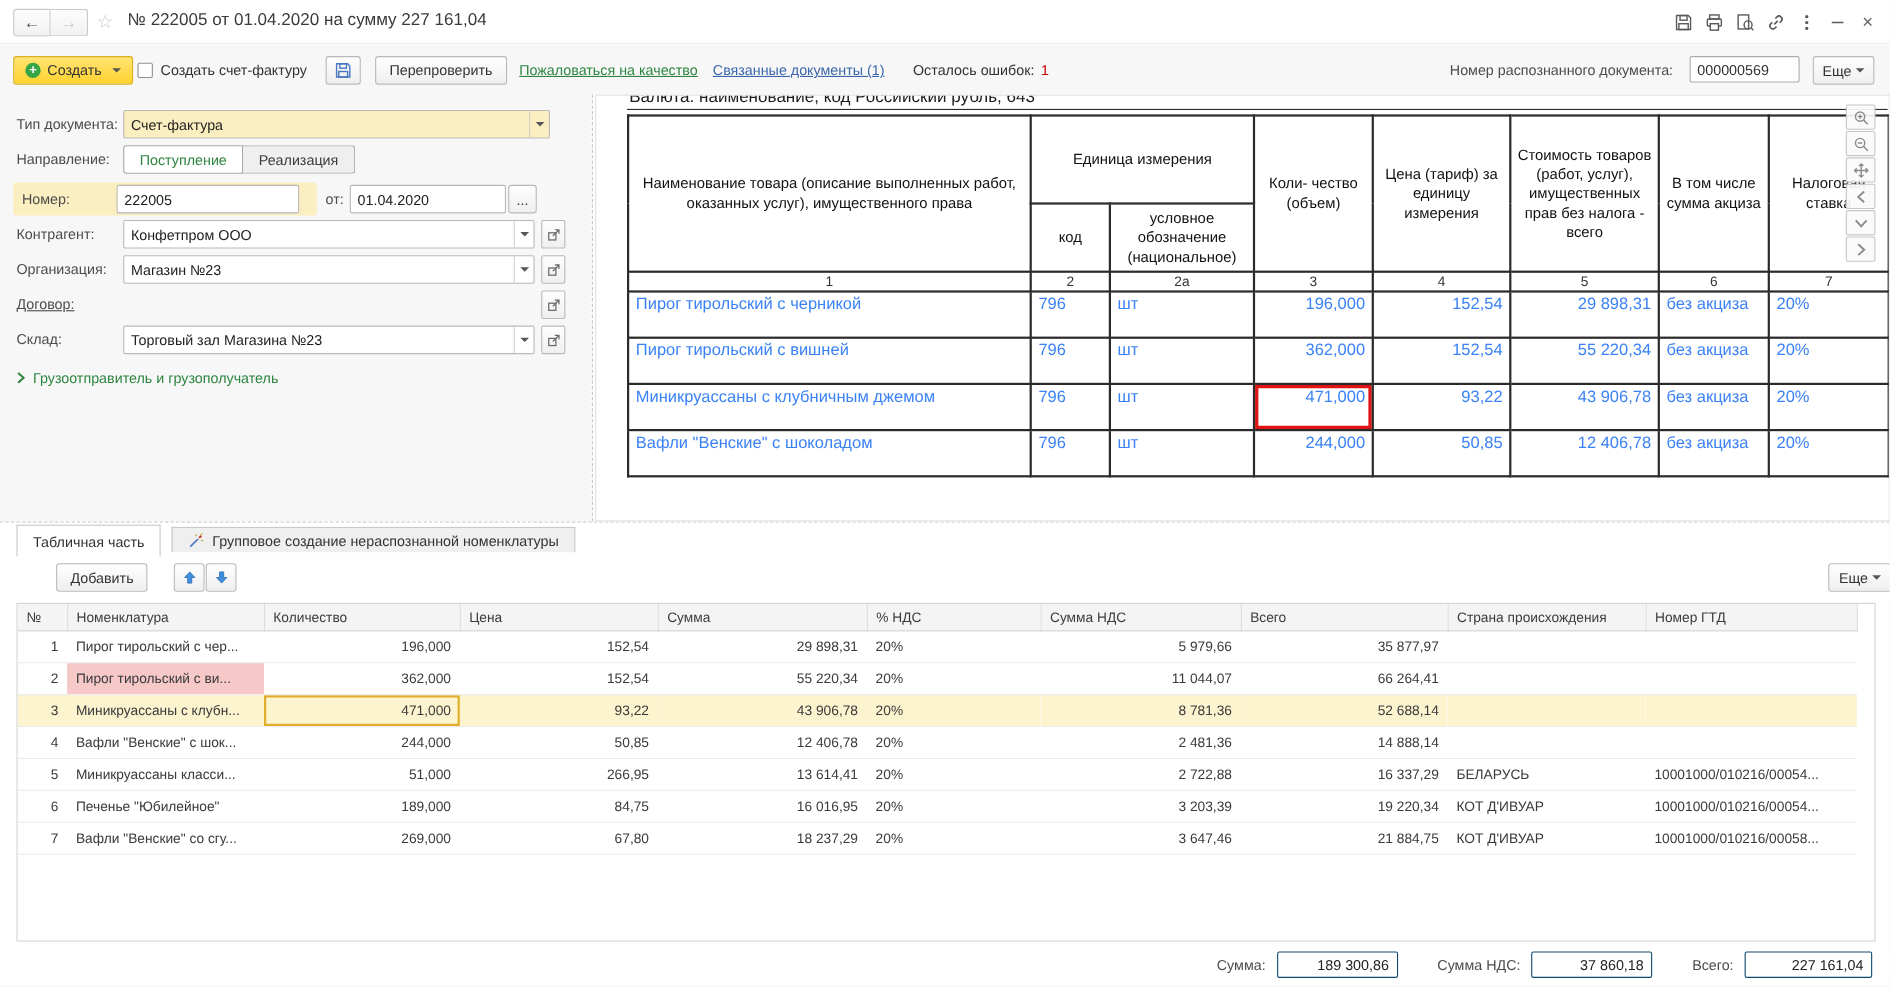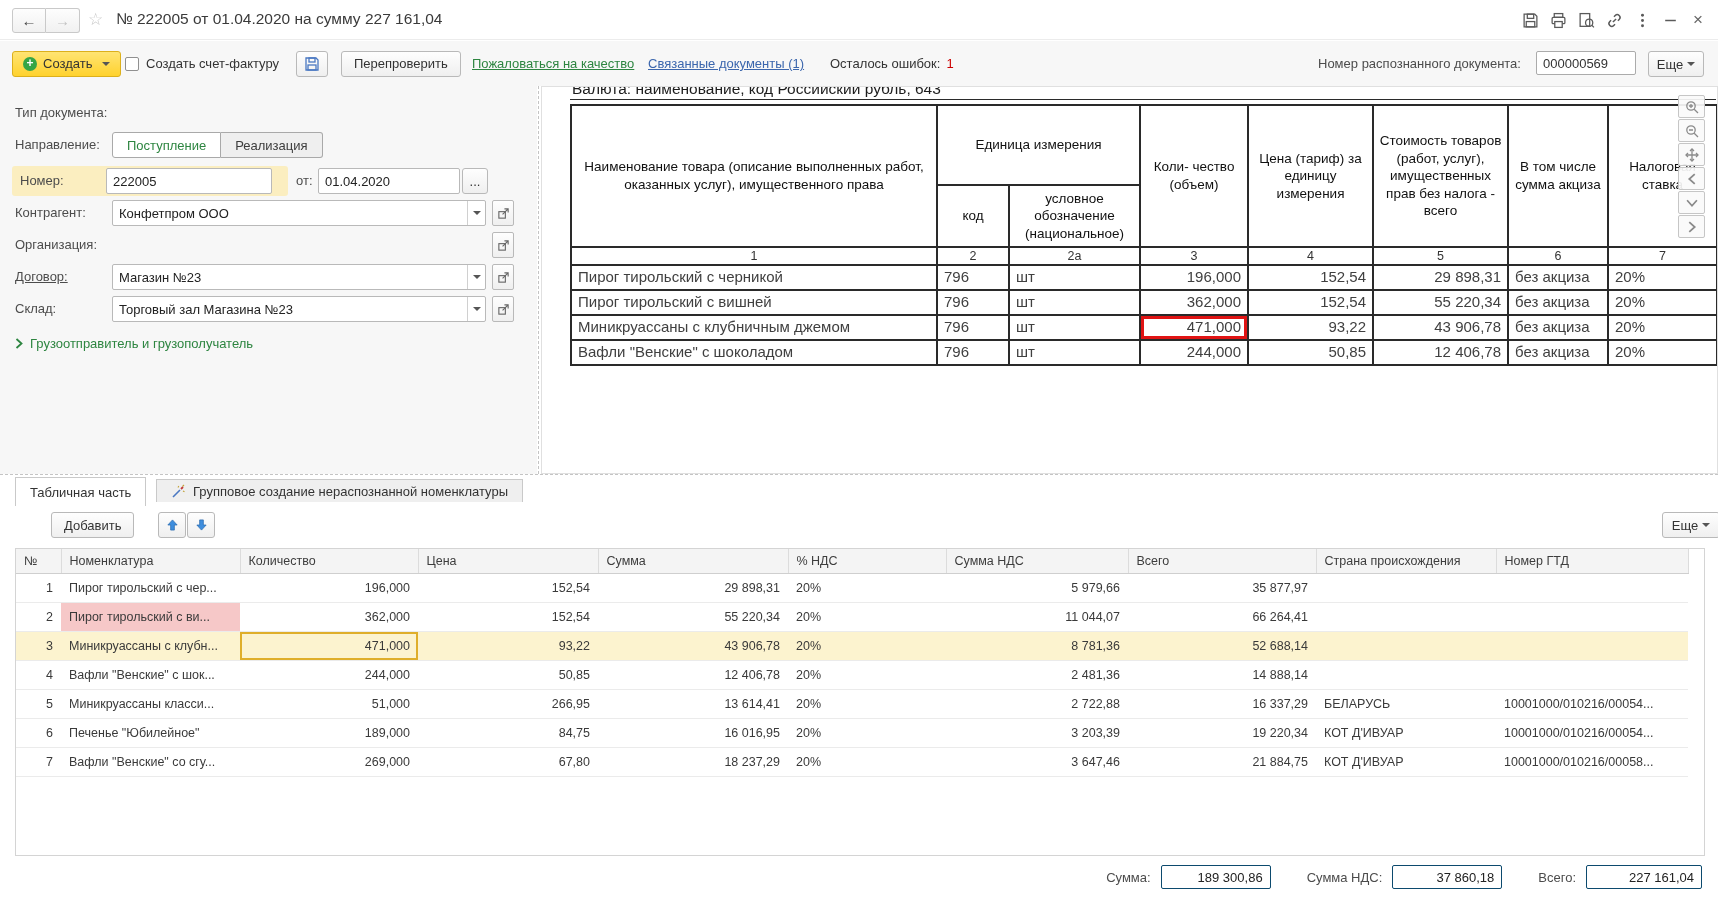--- a/index.html
+++ b/index.html
@@ -59,21 +59,21 @@
   
   .preview { position:absolute; left:541px; top:86px; width:1177px; height:388px; background:#fff; overflow:hidden; border:1px solid #e0e0e0; }
   .currency-line { position:absolute; left:30px; top:-7px; font-size:15.5px; color:#1c1c1c; }
   .currency-underline { position:absolute; left:28px; top:12px; width:1146px; height:0; border-top:1.5px solid #2a2a2a; }
   .doc-table { position:absolute; left:28px; top:17px; border-collapse:collapse; table-layout:fixed; width:1146px; }
   .doc-table th, .doc-table td { border:2px solid #2a2a2a; overflow:hidden; }
   .doc-table th { font-size:13.5px; font-weight:normal; color:#111; text-align:center; padding:2px 4px; line-height:1.3; }
   .h-main th { height:80px; }
   .h-sub th { height:62px; }
   .h-num td { height:18px; font-size:12.5px; color:#333; text-align:center; border-bottom:2.5px solid #2a2a2a; }
-  .doc-table tbody td { height:25px; font-size:15px; color:#404040; vertical-align:top; padding:2px 6px; white-space:nowrap; }
+  .doc-table tbody td { height:42px; font-size:15px; color:#3b82f6; vertical-align:top; padding:2px 6px; white-space:nowrap; }
   .doc-table tbody td.al-r { text-align:right; }
   .doc-table tbody td.flagged { box-shadow:inset 0 0 0 3px #e01414; }
 
   
   .pv-tools { position:absolute; left:1136px; top:8px; width:27px; display:flex; flex-direction:column; gap:1px; }
   .pv-btn { width:27px; height:23px; background:rgba(250,250,250,.92); border:1px solid #c6c6c6; border-radius:2px; display:flex; align-items:center; justify-content:center; color:#8a8a8a; }
 
   
   .tabs { position:absolute; left:0; top:477px; width:1718px; height:29px; }
   .tab { position:absolute; top:0; height:29px; display:flex; align-items:center; gap:7px; padding:0 14px; font-size:13px; color:#333; border:1px solid #c9c9c9; border-bottom:none; background:#efefef; }
@@ -183,20 +183,26 @@
     <span class="recog-label">Номер распознанного документа:</span>
     <div class="recog-input">000000569</div>
     <div class="btn btn-more-top">
       <span>Еще</span>
         <span class="caret"></span>
     </div>
   </div>
 
   <div class="form-panel">
     <div class="flabel" style="top:14px;">Тип документа:</div>
+    <div class="field yellow-bg" style="left:112px; top:14px; width:388px;">
+      <span class="val">Счет-фактура</span>
+      <span class="combo-arrow">
+          <i></i>
+        </span>
+    </div>
 
     <div class="flabel" style="top:46px;">Направление:</div>
     <div style="position:absolute; left:112px; top:46px; display:flex;">
       <span class="dir-btn active" style="border-radius:3px 0 0 3px;">Поступление</span>
       <span class="dir-btn" style="border-radius:0 3px 3px 0; border-left:none;">Реализация</span>
     </div>
 
     <div class="num-band"></div>
     <div class="flabel" style="left:20px; top:82px;">Номер:</div>
     <div class="field" style="left:106px; top:82px; width:166px;">
@@ -218,21 +224,21 @@
         </span>
     </div>
     <div class="open-btn" style="left:492px; top:114px;">
       <svg width="13" height="13" viewBox="0 0 14 14" fill="none" stroke="#666" stroke-width="1.2">
           <rect x="2" y="5" width="7" height="7"></rect>
           <path d="M6 8l6-6M8 2h4v4"></path>
         </svg>
     </div>
 
     <div class="flabel" style="top:146px;">Организация:</div>
-    <div class="field" style="left:112px; top:146px; width:374px;margin-top:32px;">
+    <div class="field" style="left:112px; top:146px; width:374px;">
       <span class="val">Магазин №23</span>
       <span class="combo-arrow">
           <i></i>
         </span>
     </div>
     <div class="open-btn" style="left:492px; top:146px;">
       <svg width="13" height="13" viewBox="0 0 14 14" fill="none" stroke="#666" stroke-width="1.2">
           <rect x="2" y="5" width="7" height="7"></rect>
           <path d="M6 8l6-6M8 2h4v4"></path>
         </svg>

